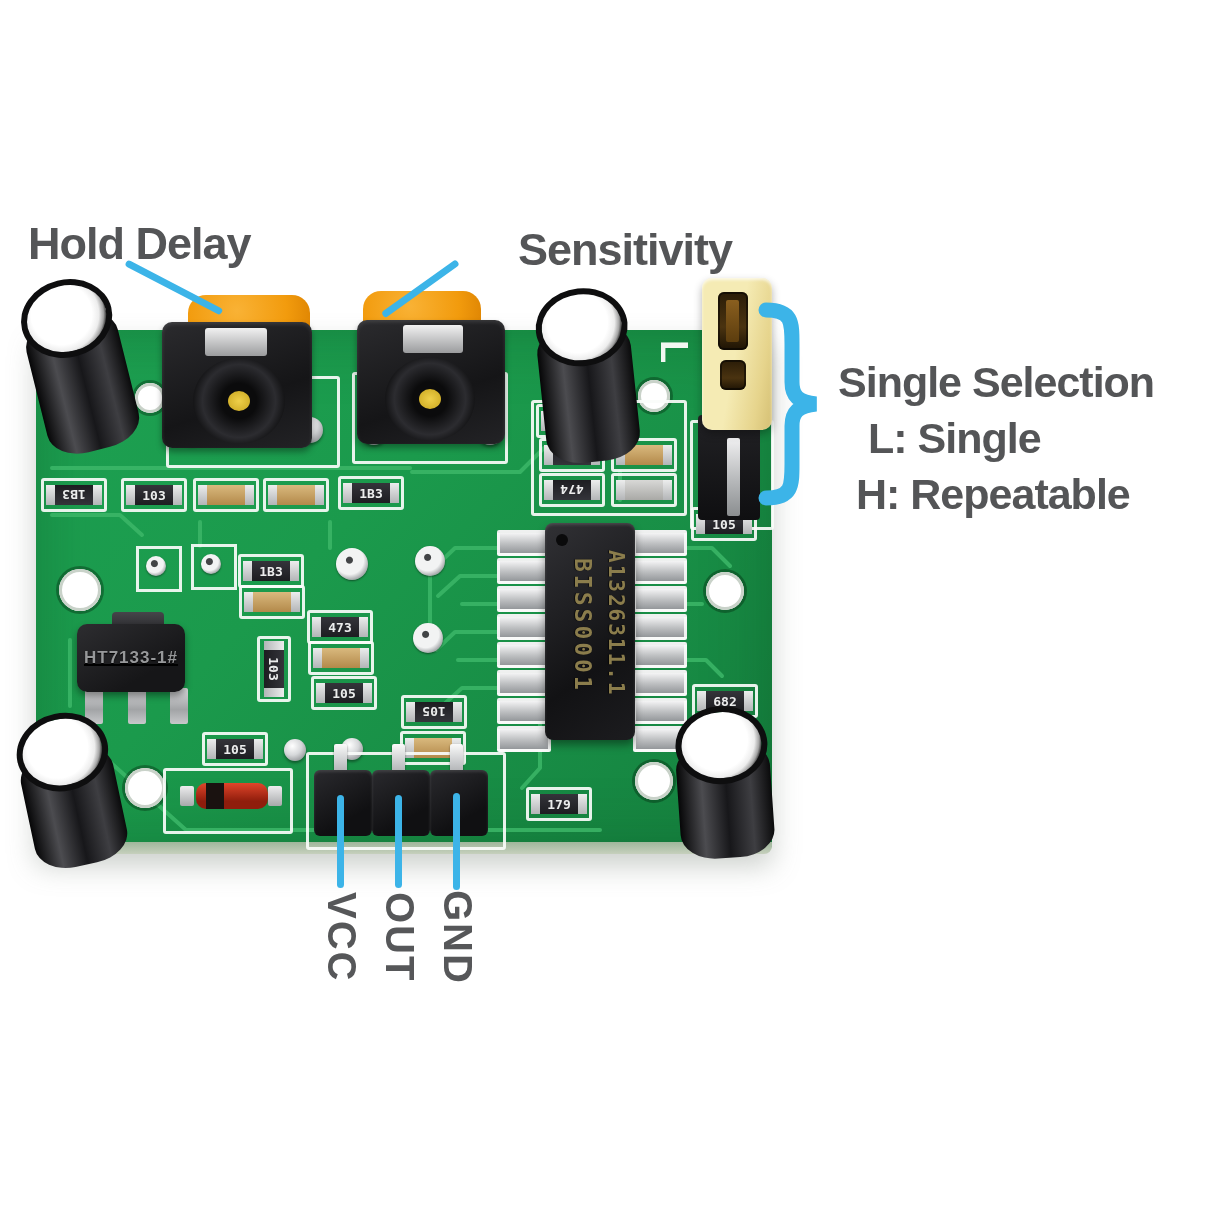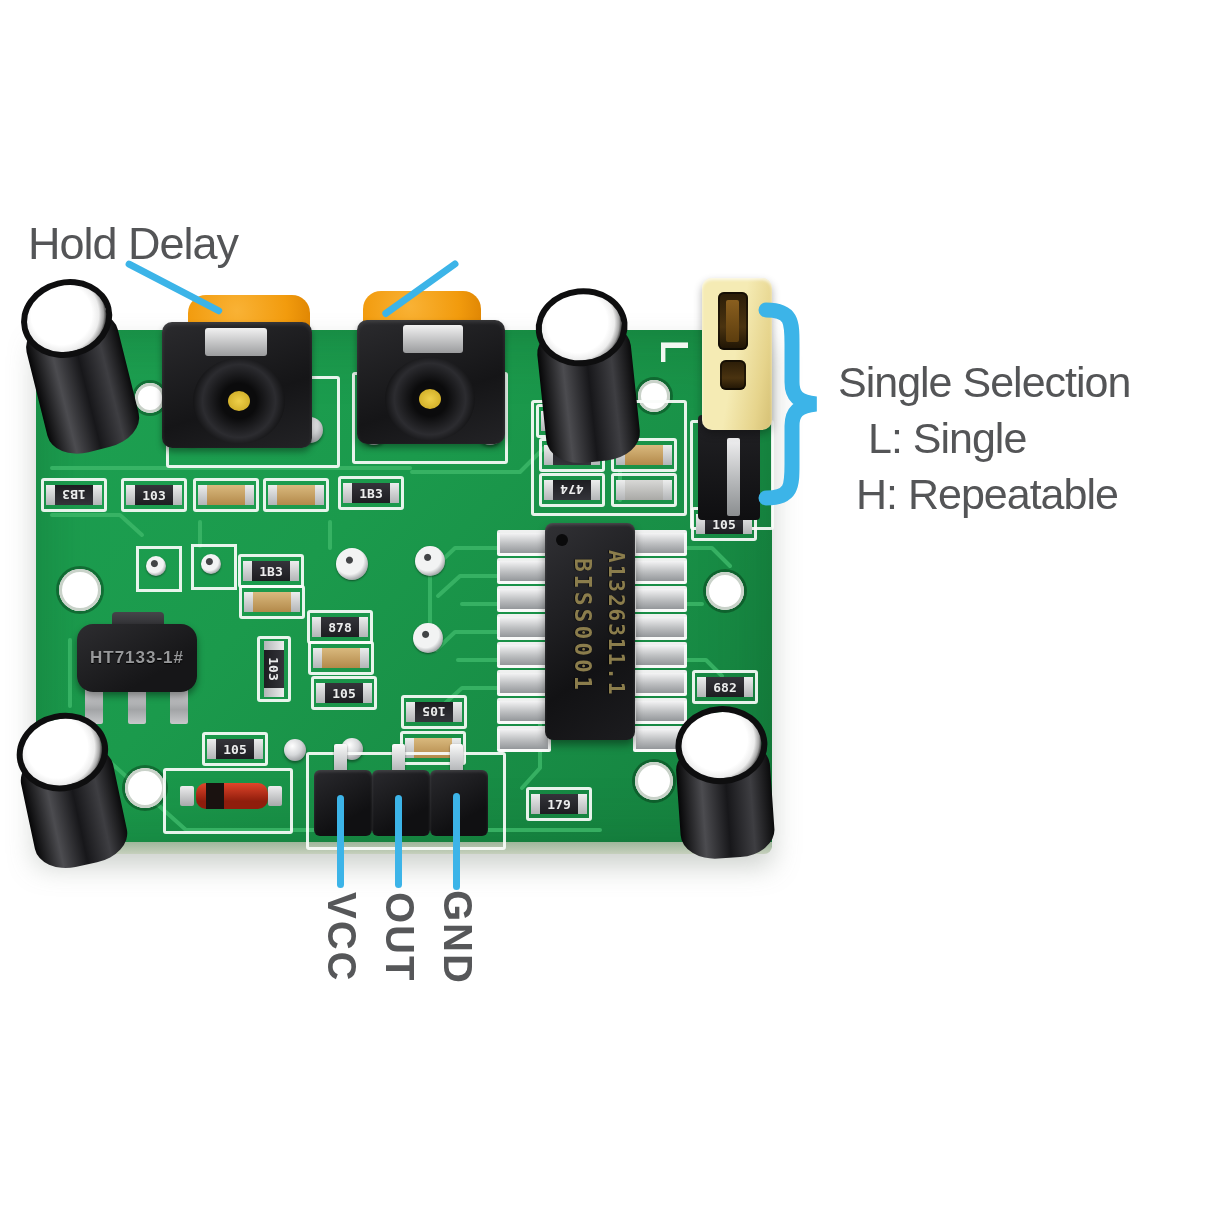--- a/index.html
+++ b/index.html
@@ -1,19 +1,19 @@
 <!DOCTYPE html>
 <html><head>
 <meta charset="utf-8">
 <style>
   html,body{margin:0;padding:0;background:#fff;}
   .stage{position:relative;width:1214px;height:1214px;background:#fff;overflow:hidden;
          font-family:"Liberation Sans",sans-serif;}
   
-  .anno{position:absolute;color:#545557;font-weight:normal;font-size:45px;letter-spacing:-1px;white-space:nowrap;}
+  .anno{position:absolute;color:#545557;font-weight:bold;font-size:45px;letter-spacing:-1px;white-space:nowrap;}
   .pline{position:absolute;height:7px;background:#3CB4E8;border-radius:4px;transform-origin:0 50%;}
   .pinlab{position:absolute;color:#565759;font-weight:bold;font-size:40px;letter-spacing:2px;
           transform:rotate(90deg);transform-origin:0 0;white-space:nowrap;line-height:0.95;}
   
   .board{position:absolute;left:36px;top:330px;width:736px;height:522px;border-radius:8px;
          background:linear-gradient(135deg,#1da152 0%,#1b9a4c 40%,#15813f 100%);
          box-shadow:0 14px 28px rgba(110,120,110,.35), inset 0 0 70px rgba(0,45,15,.28);}
   .board-edge{position:absolute;left:36px;top:842px;width:736px;height:12px;border-radius:0 0 8px 8px;
          background:linear-gradient(#9fb69b,#c6d0bd);}
   .traces{position:absolute;left:0;top:0;pointer-events:none;}
@@ -76,23 +76,23 @@
        box-shadow:0 5px 9px rgba(0,0,0,.4), inset 0 2px 3px rgba(255,255,255,.14);}
   .icnotch{position:absolute;left:556px;top:534px;width:12px;height:12px;border-radius:50%;background:#0a0a0b;}
   .icpad{position:absolute;width:48px;height:20px;border:3px solid rgba(250,252,250,.88);border-radius:2px;
        background:linear-gradient(180deg,#f4f4f5,#bcbec0 55%,#94979a);}
   .ictext{position:absolute;transform:rotate(90deg);transform-origin:0 0;color:#8b7d4c;
        font:bold 23px "DejaVu Sans Mono",monospace;letter-spacing:3px;white-space:nowrap;
        text-shadow:0 1px 1px rgba(0,0,0,.6);}
   
   .regtab{position:absolute;left:112px;top:612px;width:52px;height:18px;border-radius:4px 4px 0 0;
        background:linear-gradient(#45454a,#2a2a2d);}
-  .regbody{position:absolute;left:77px;top:624px;width:120px;height:68px;border-radius:16px;
+  .regbody{position:absolute;left:77px;top:624px;width:108px;height:68px;border-radius:10px;
        background:linear-gradient(150deg,#2d2d30,#161618 70%);
-       box-shadow:0 4px 7px rgba(0,0,0,.4);display:flex;align-items:center;justify-content:center;}
+       box-shadow:0 4px 7px rgba(0,0,0,.4);display:flex;align-items:center;justify-content:center;text-decoration:underline;}
   .regbody span{color:#97989a;font:bold 17px "Liberation Sans",sans-serif;letter-spacing:1px;
        text-shadow:0 1px 1px #000;}
   .regleg{position:absolute;width:18px;height:36px;border-radius:2px;
        background:linear-gradient(180deg,#d9dadb,#a2a4a6 60%,#c7c8ca);}
   
   .diode-body{position:absolute;left:196px;top:783px;width:72px;height:26px;border-radius:10px;
        background:linear-gradient(180deg,#e0452a,#8f1d0c 70%);}
   .diode-band{position:absolute;left:206px;top:783px;width:18px;height:26px;background:#1a1210;}
   .diode-end{position:absolute;width:14px;height:20px;top:786px;border-radius:2px;
        background:linear-gradient(#ededee,#a7a9ab);}
@@ -247,21 +247,21 @@
   <div class="smd cap" style="left:239px;top:585px">
       <span class="inner">
         <span class="end"></span>
         <span class="code"></span>
         <span class="end"></span>
       </span>
     </div>
   <div class="smd" style="left:307px;top:610px">
       <span class="inner">
         <span class="end"></span>
-        <span class="code">878</span>
+        <span class="code">473</span>
         <span class="end"></span>
       </span>
     </div>
   <div class="smd cap" style="left:308px;top:641px">
       <span class="inner">
         <span class="end"></span>
         <span class="code"></span>
         <span class="end"></span>
       </span>
     </div>
@@ -300,21 +300,21 @@
         <span class="end"></span>
       </span>
     </div>
   <div class="smd" style="left:526px;top:787px">
       <span class="inner">
         <span class="end"></span>
         <span class="code">179</span>
         <span class="end"></span>
       </span>
     </div>
-  <div class="smd" style="left:692px;top:670px">
+  <div class="smd" style="left:692px;top:684px">
       <span class="inner">
         <span class="end"></span>
         <span class="code">682</span>
         <span class="end"></span>
       </span>
     </div>
 
   <div class="diode-end" style="left:180px"></div>
   <div class="diode-end" style="left:268px"></div>
   <div class="diode-body"></div>
@@ -391,20 +391,21 @@
 
   <div class="sbox" style="left:306px;top:752px;width:194px;height:92px"></div>
   <div class="hpin" style="left:334px;top:744px"></div>
   <div class="hpin" style="left:392px;top:744px"></div>
   <div class="hpin" style="left:450px;top:744px"></div>
   <div class="hblock" style="left:314px;top:770px"></div>
   <div class="hblock" style="left:372px;top:770px"></div>
   <div class="hblock" style="left:430px;top:770px"></div>
 
   <div class="anno" style="left:28px;top:218px">Hold Delay</div>
+  <div class="anno" style="left:518px;top:224px">Sensitivity</div>
   <div class="anno" style="left:838px;top:358px;font-size:43px">Single Selection</div>
   <div class="anno" style="left:856px;top:470px;font-size:43px">H: Repeatable</div>
   <div class="anno" style="left:868px;top:414px;font-size:43px">L: Single</div>
 
   <div class="pline" style="left:126px;top:259px;width:108px;transform:rotate(27.5deg)"></div>
   <div class="pline" style="left:383px;top:312px;width:92px;transform:rotate(-35.6deg)"></div>
   <div class="pline" style="left:337px;top:795px;width:7px;height:93px"></div>
   <div class="pline" style="left:395px;top:795px;width:7px;height:93px"></div>
   <div class="pline" style="left:453px;top:793px;width:7px;height:97px"></div>
 

